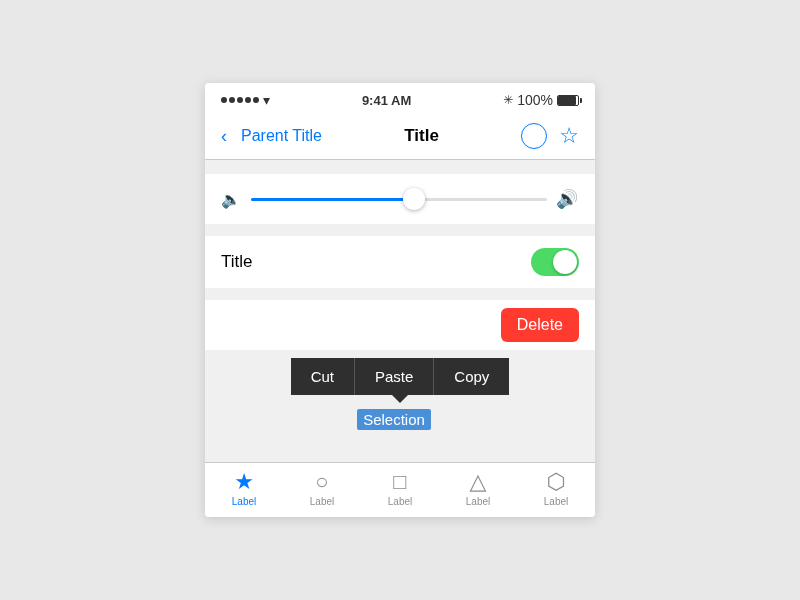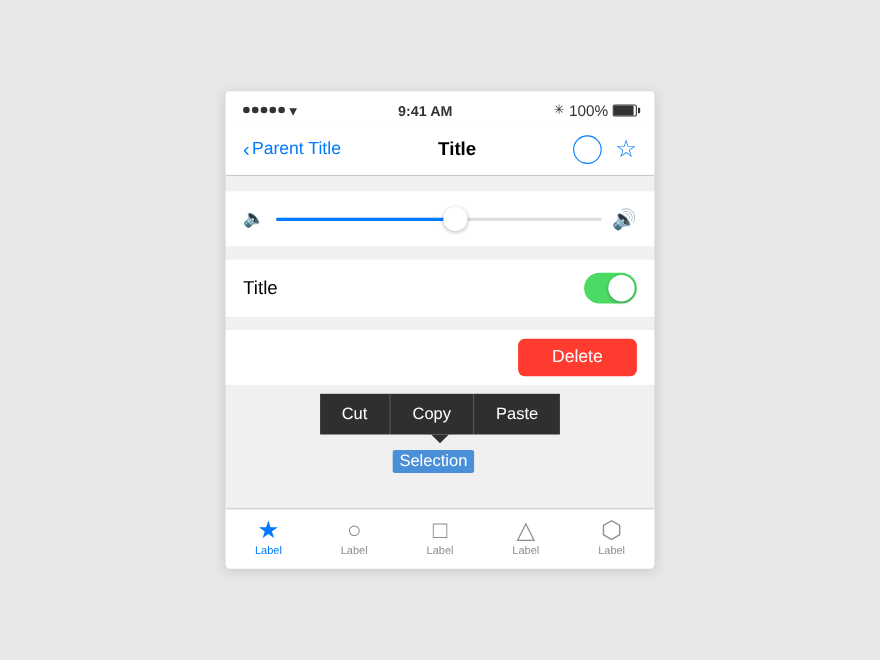--- a/index.html
+++ b/index.html
@@ -73,21 +73,21 @@
       border-bottom: 1px solid #c8c8c8;
     }
     .nav-back {
       display: flex; align-items: center; gap: 2px;
       color: #007aff; font-size: 16px; cursor: pointer;
     }
     .nav-back-chevron {
       font-size: 18px; color: #007aff; line-height: 1;
     }
     .nav-back-text {
-      color: #007aff; font-size: 16px;
+      color: #007aff; font-size: 16px; margin-left: 12px;
     }
     .nav-title {
       font-size: 17px; font-weight: 600; color: #000;
     }
     .nav-actions {
       display: flex; gap: 12px; align-items: center;
     }
     .nav-circle {
       width: 26px; height: 26px; border: 1.5px solid #007aff; border-radius: 50%;
     }
@@ -152,21 +152,21 @@
       padding: 8px 16px 8px 8px;
       display: flex; align-items: center; justify-content: flex-end;
     }
     .delete-input {
       flex: 1; height: 34px; border: none; outline: none;
       font-size: 16px; background: white;
     }
     .delete-button {
       background: #ff3b30; color: white;
       border: none; border-radius: 6px;
-      padding: 8px 31px; font-size: 16px;
+      padding: 8px 16px; font-size: 16px;
       cursor: pointer; font-weight: 500;
     }
     
     .context-area {
       position: relative;
       display: flex; justify-content: center;
       padding: 0 0 12px 0; margin-top: 4px;
     }
     .context-menu {
       background: rgba(30,30,30,0.92);
@@ -283,22 +283,22 @@
 
     <div class="delete-section">
       <input class="delete-input" type="text" style="">
       <button class="delete-button">Delete</button>
     </div>
 
     <div class="context-area">
       <div style="display:flex; flex-direction:column; align-items:center;">
         <div class="context-menu">
           <div class="context-item">Cut</div>
+          <div class="context-item">Paste</div>
           <div class="context-item">Copy</div>
-          <div class="context-item">Paste</div>
         </div>
         <div style="height:10px;"></div>
         <div class="selection-area">
           <div class="selection-text">Selection</div>
         </div>
       </div>
     </div>
 
   </div>
 

